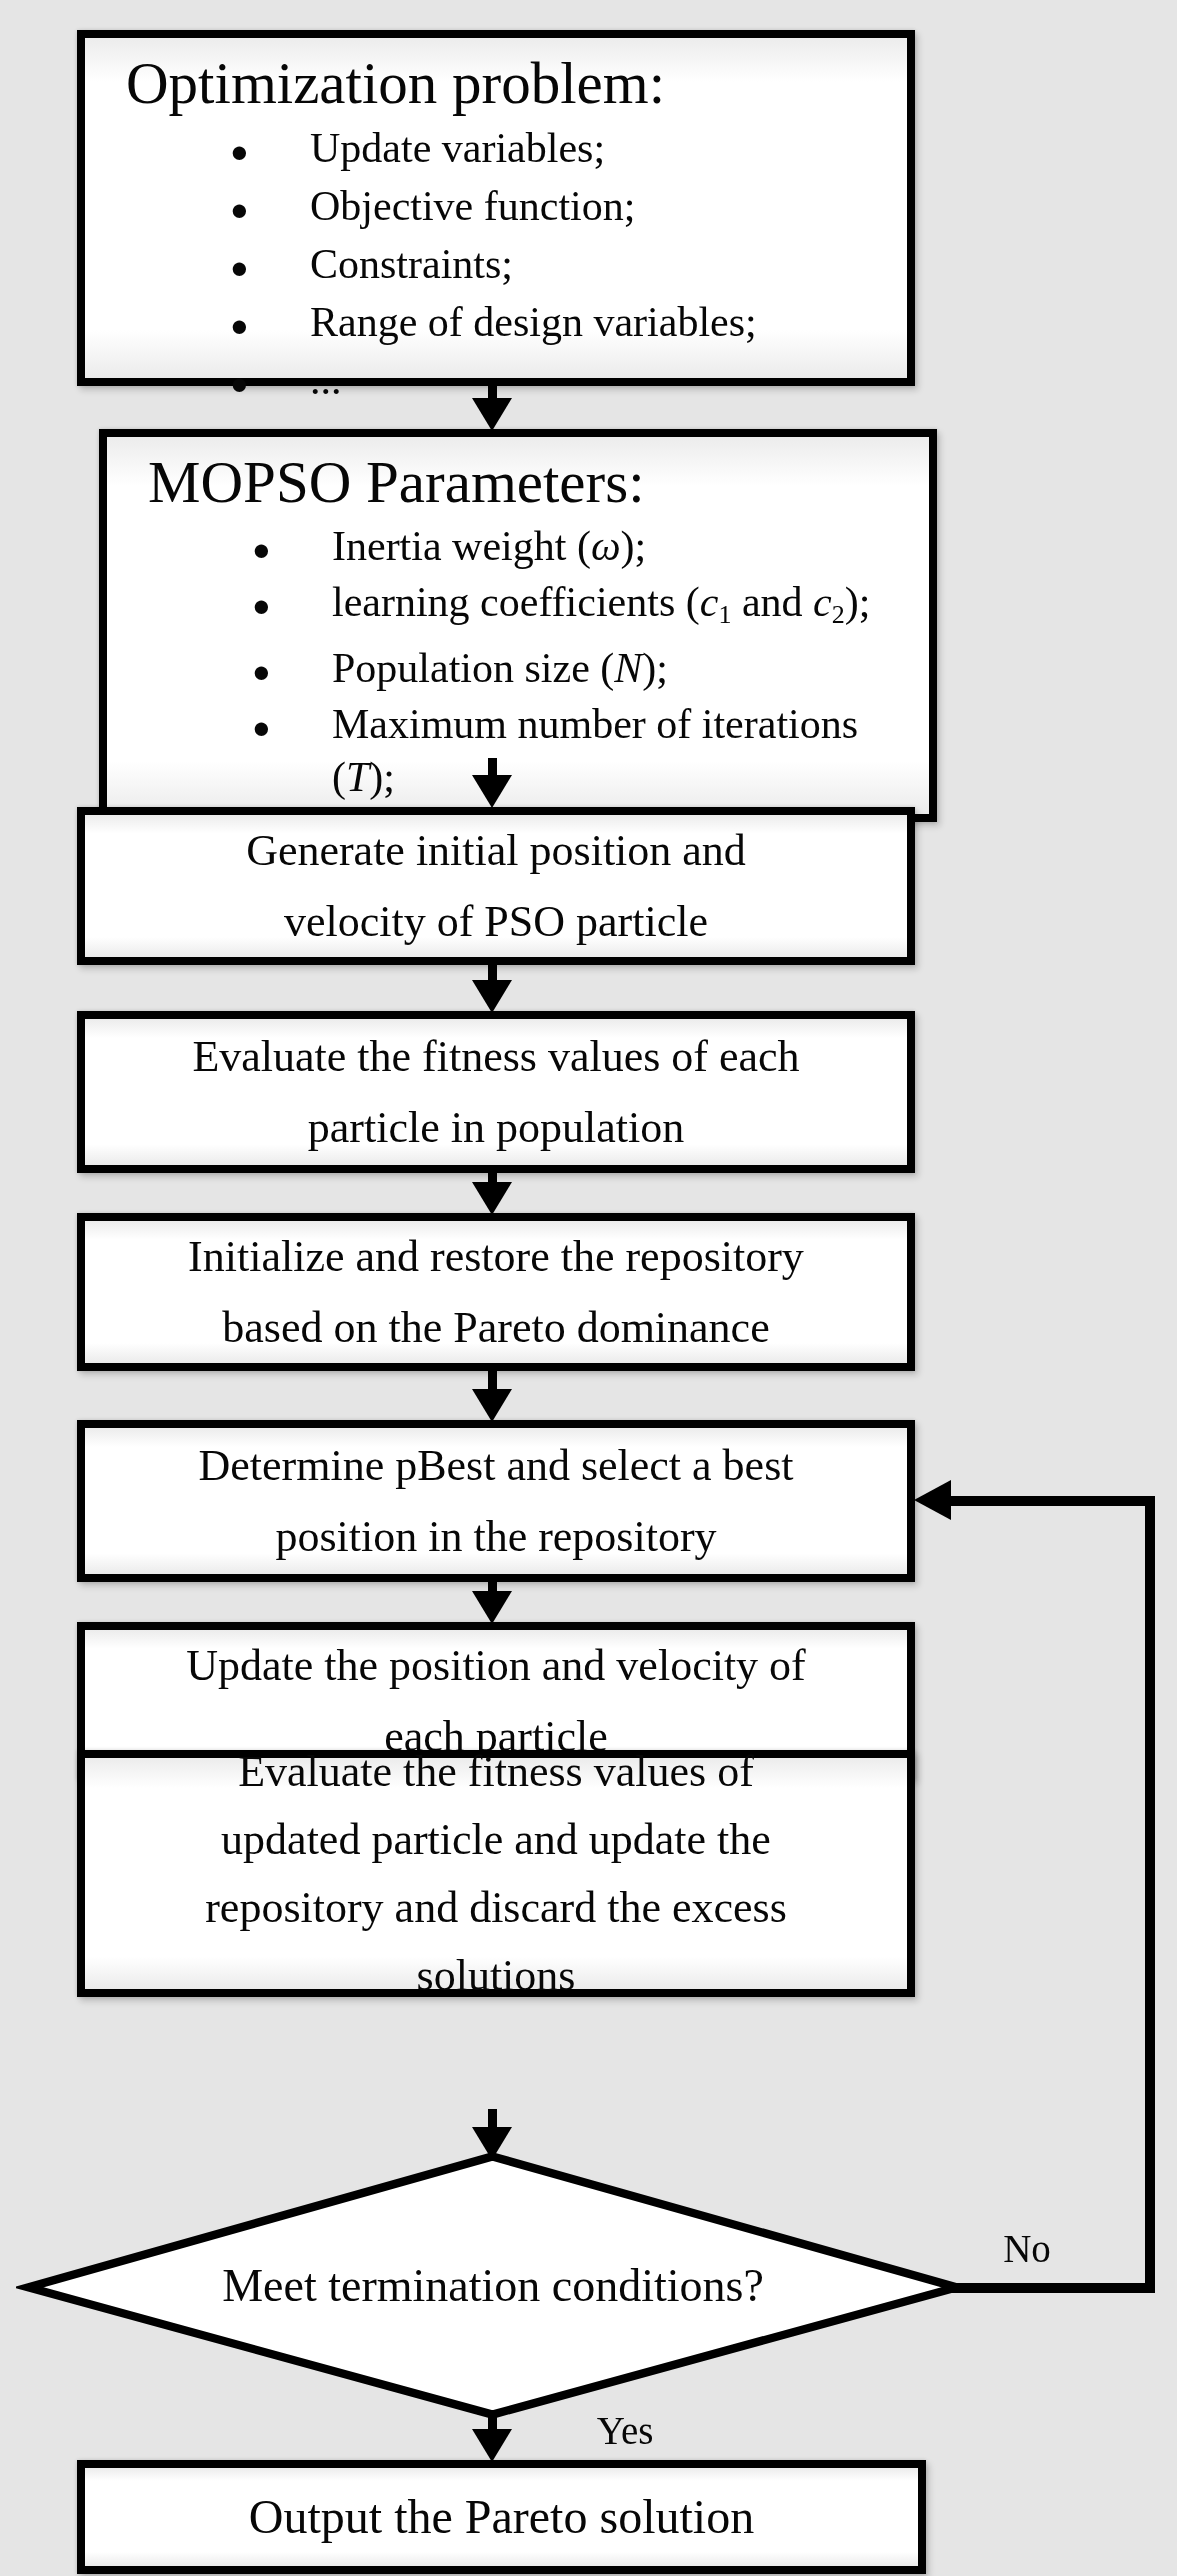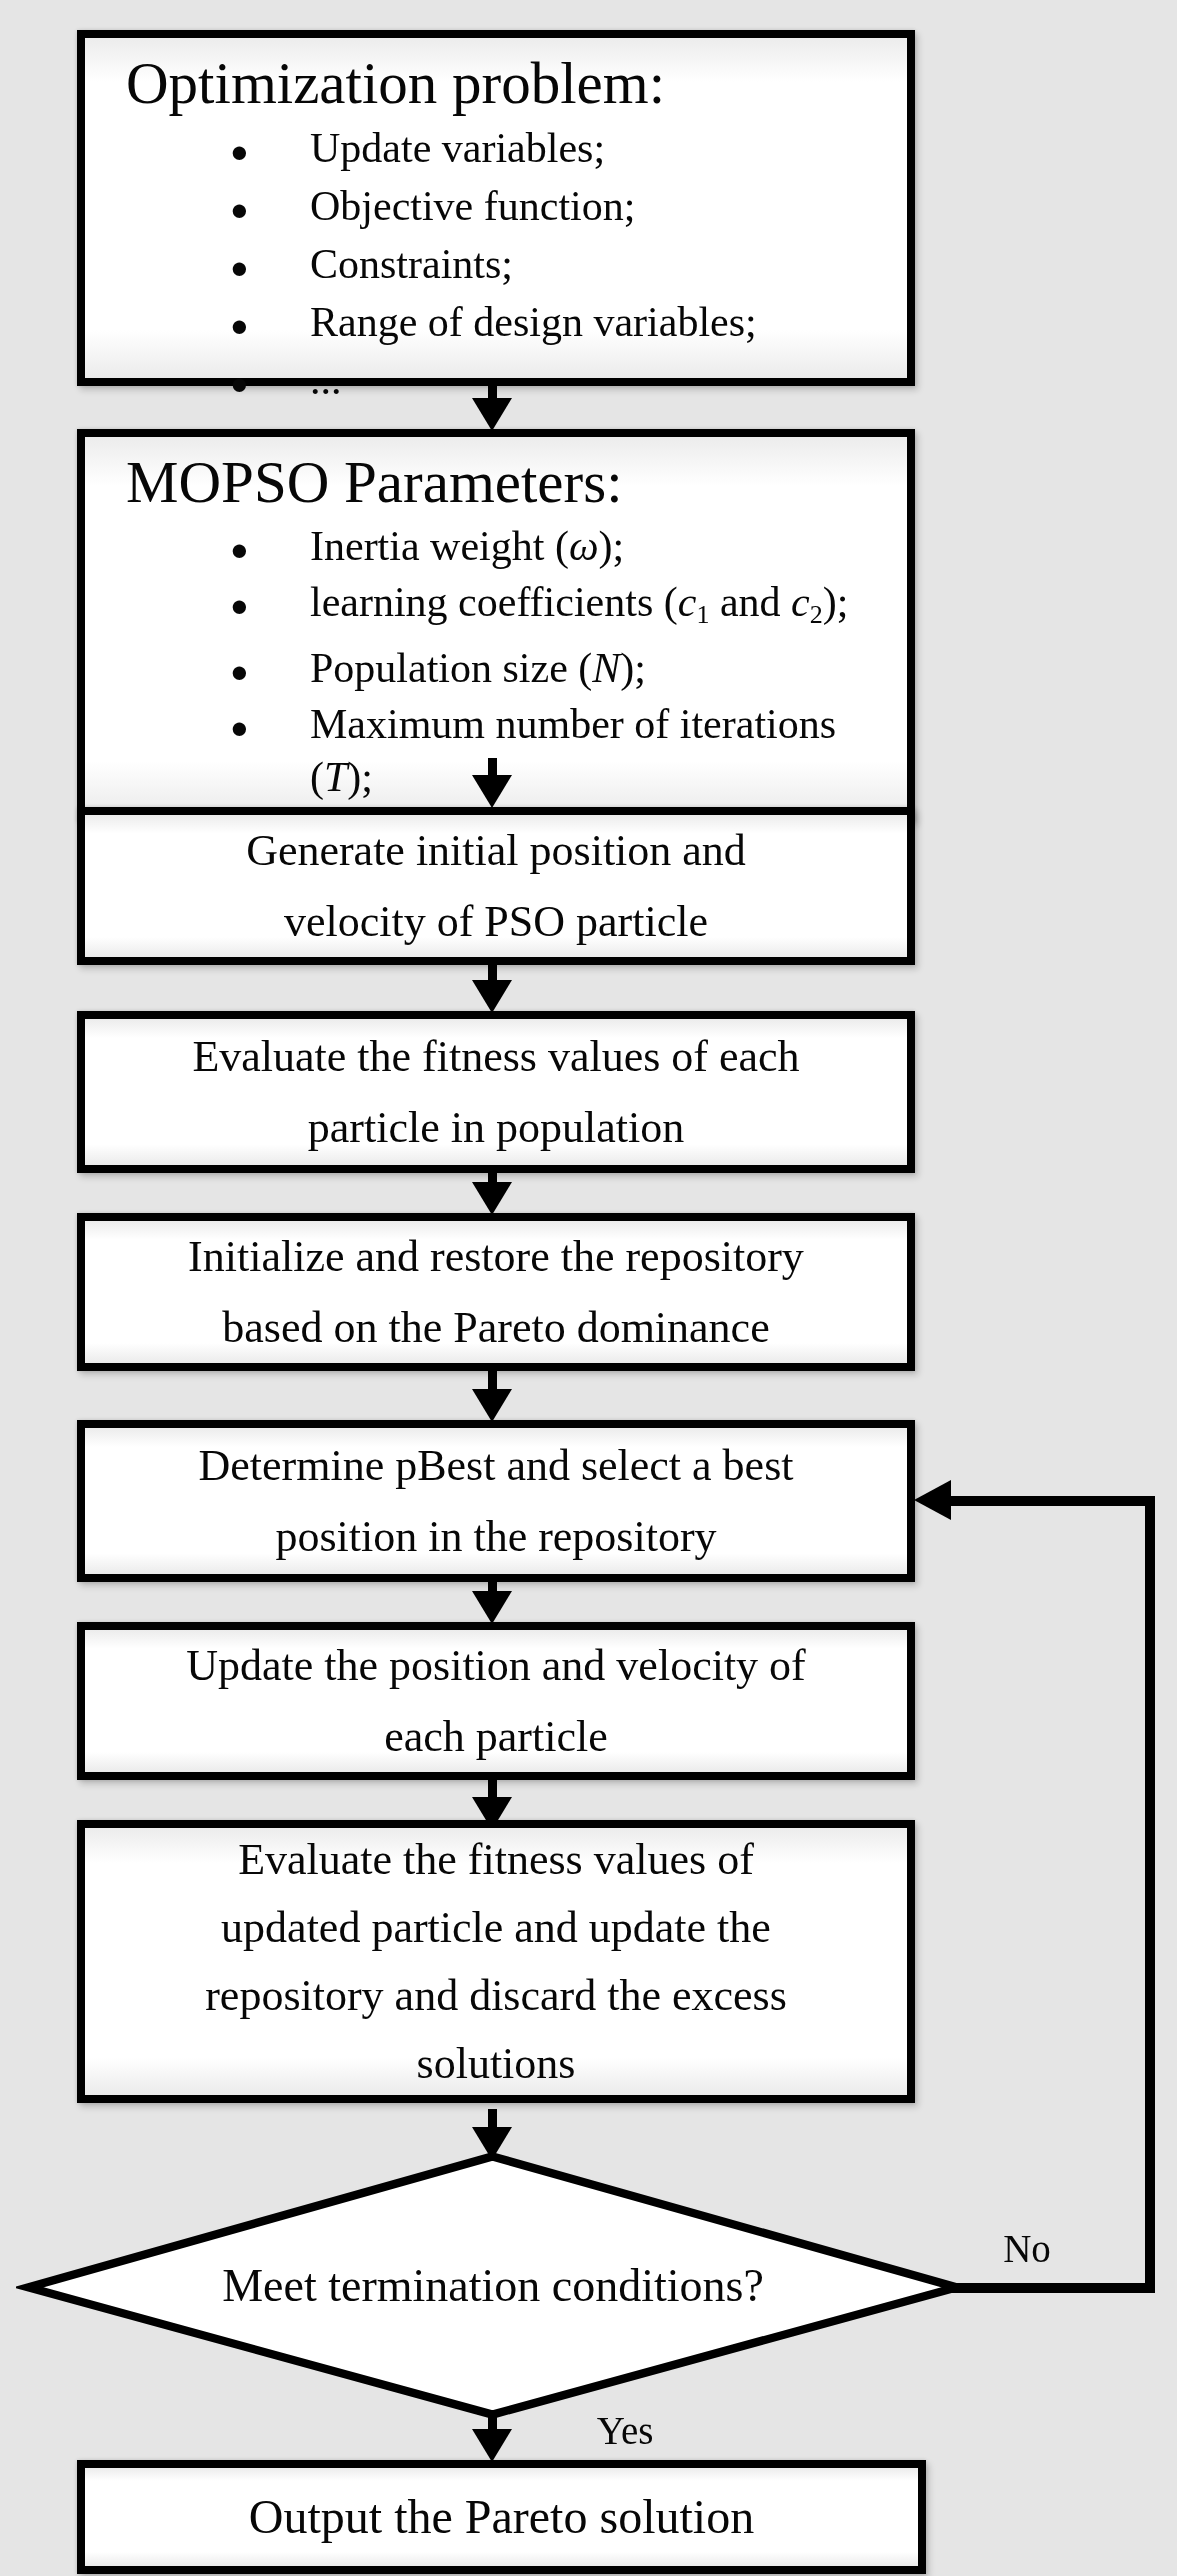--- a/index.html
+++ b/index.html
@@ -8,27 +8,27 @@
     font-family:"Liberation Serif","DejaVu Serif",serif;color:#070707;overflow:hidden;
   }
   
   .pbox{
     position:absolute;left:77px;width:838px;box-sizing:border-box;
     border:8.4px solid #000;
     background:linear-gradient(180deg,#ececec 0%,#ffffff 13%,#ffffff 86%,#ebebeb 100%);
     box-shadow:2.8px 3.7px 6.5px rgba(0,0,0,.18),0 0 3.7px rgba(0,0,0,.14);
   }
   #b1{top:30px;height:356px;}
-  #b2{top:429px;height:393px;}
+  #b2{top:429px;height:393px;margin-left:22px;}
   #b3{top:807px;height:158px;}
   #b4{top:1011px;height:162px;}
   #b5{top:1213px;height:158px;}
   #b6{top:1420px;height:162px;}
   #b7{top:1622px;height:158px;}
-  #b8{top:1820px;height:283px;}
+  #b8{top:1750px;height:247px;}
   #b9{top:2460px;height:114px;width:849px;}
   
   .listbox{padding:7.4px 16.7px 0 41px;}
   .box-title{font-size:59px;line-height:76px;letter-spacing:0px;}
   .brow{display:flex;align-items:baseline;font-size:42px;line-height:53px;}
   #b1 .brow{line-height:54px;}
   .dot{width:80px;padding-left:104px;font-size:31px;flex:none;}
   .btxt{flex:1;}
   .s-i{font-style:italic;}
   .s-sub{font-size:0.62em;vertical-align:-0.28em;}

